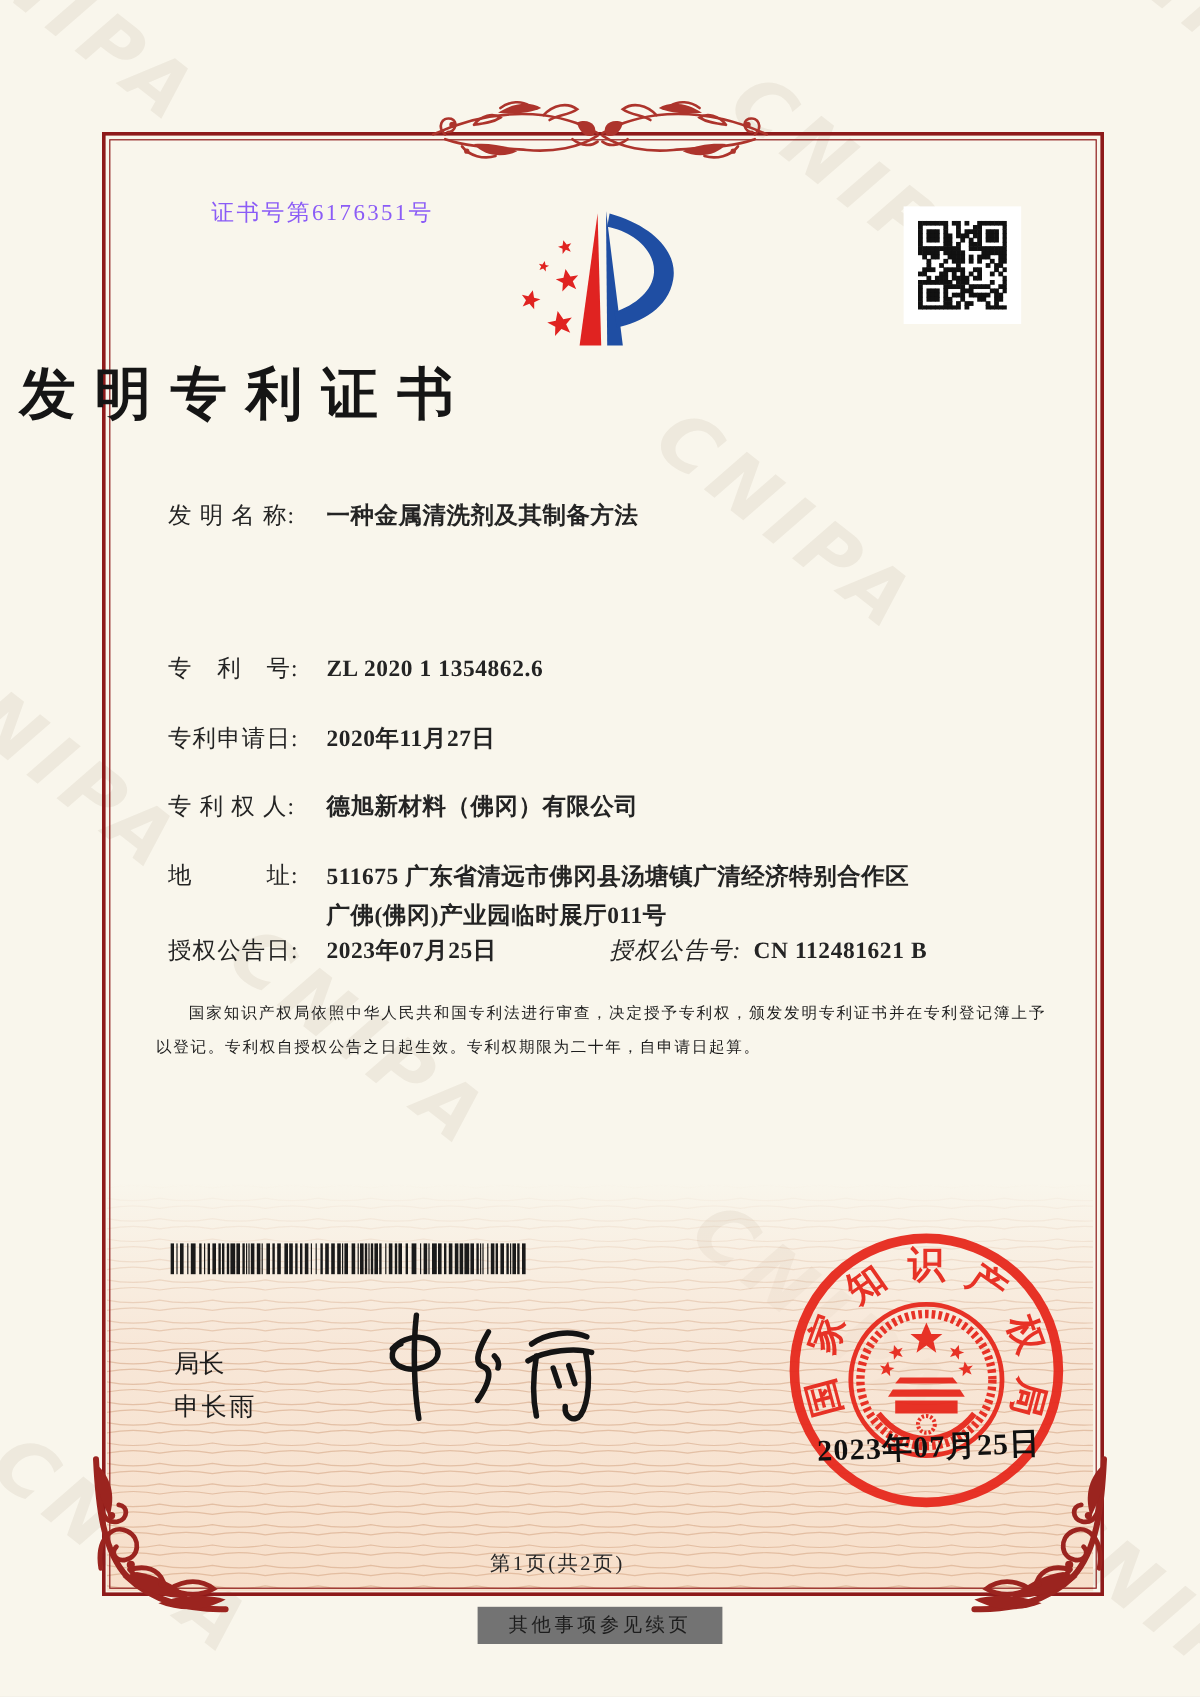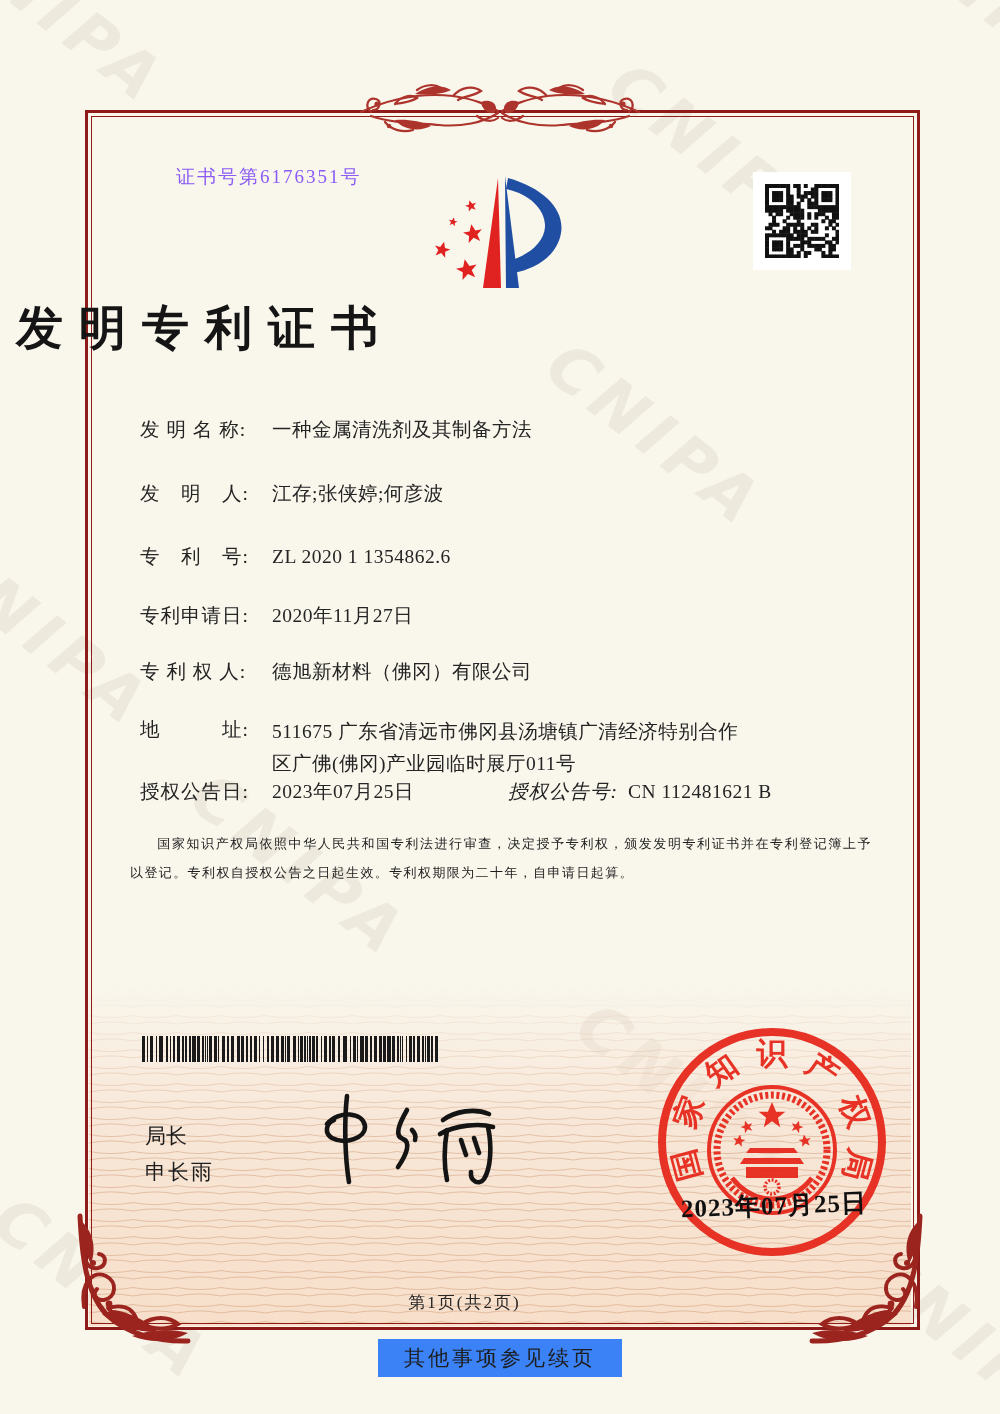--- a/index.html
+++ b/index.html
@@ -39,21 +39,21 @@
   .logo{position:absolute;left:428px;top:166px;}
   .qr-box{position:absolute;left:753px;top:172px;width:98px;height:98px;background:#fff;}
   .qr-box svg{position:absolute;left:12px;top:12px;}
   .title{
     position:absolute;left:0;top:297px;width:796px;
     font-size:47px;font-weight:bold;color:#151515;letter-spacing:16px;text-indent:16px;
   }
   
   .row{position:absolute;left:140px;font-size:19.5px;color:#242424;white-space:nowrap;}
   .row .lbl{display:inline-block;width:132px;letter-spacing:1px;}
-  .row .val{letter-spacing:0.5px;}
+  .row .val{letter-spacing:0.5px;font-weight:bold;}
   .row.addr{white-space:normal;}
   .row.addr .val{display:inline-block;width:486px;line-height:31.5px;vertical-align:top;word-break:break-all;}
   .pair2{position:absolute;left:368px;top:0;}
   .pair2 .lbl{width:auto;margin-right:10px;font-style:italic;}
   
   .body-text{
     position:absolute;left:130px;top:830px;width:742px;
     font-size:13px;line-height:28.5px;letter-spacing:1.4px;color:#1e1e1e;text-align:justify;
   }
   .body-text p{margin:0;text-indent:2.1em;}
@@ -67,21 +67,21 @@
   .seal-date{
     position:absolute;left:681px;top:1189px;font-size:25px;font-weight:600;
     color:#101010;letter-spacing:1px;transform:rotate(-2deg);white-space:nowrap;
   }
   .page-info{
     position:absolute;left:0;top:1291px;width:929px;text-align:center;
     font-size:17px;letter-spacing:2px;color:#262626;
   }
   .footer-note{
     position:absolute;left:50%;top:1339px;transform:translateX(-50%);
-    background:#3b82f6;padding:5px 26px;font-size:21px;letter-spacing:3px;color:#1d1d1d;white-space:nowrap;
+    background:#737373;padding:5px 26px;font-size:16px;letter-spacing:3px;color:#1d1d1d;white-space:nowrap;
   }
   .orn-top{position:absolute;left:355px;top:82px;}
   .orn-corner{position:absolute;}
   .orn-bl{left:72px;top:1212px;}
   .orn-br{left:808px;top:1212px;transform:scaleX(-1);}
 </style>
 </head>
 <body>
 
 <div class="page">
@@ -479,23 +479,20 @@
         <rect x="66.95" y="70.48" width="4" height="4" fill="#111"></rect>
         <rect x="70.48" y="70.48" width="4" height="4" fill="#111"></rect>
       </svg>
   </div>
 
   <div class="title">发明专利证书</div>
 
   <div class="row" style="top:416px">
     <span class="lbl">发 明 名 称:</span><span class="val">一种金属清洗剂及其制备方法</span>
   </div>
-  <div class="row" style="top:480px">
-    <span class="lbl">发　明　人:</span><span class="val">江存;张侠婷;何彦波</span>
-  </div>
   <div class="row" style="top:543px">
     <span class="lbl">专　利　号:</span><span class="val">ZL 2020 1 1354862.6</span>
   </div>
   <div class="row" style="top:602px">
     <span class="lbl">专利申请日:</span><span class="val">2020年11月27日</span>
   </div>
   <div class="row" style="top:658px">
     <span class="lbl">专 利 权 人:</span><span class="val">德旭新材料（佛冈）有限公司</span>
   </div>
   <div class="row addr" style="top:716px">

